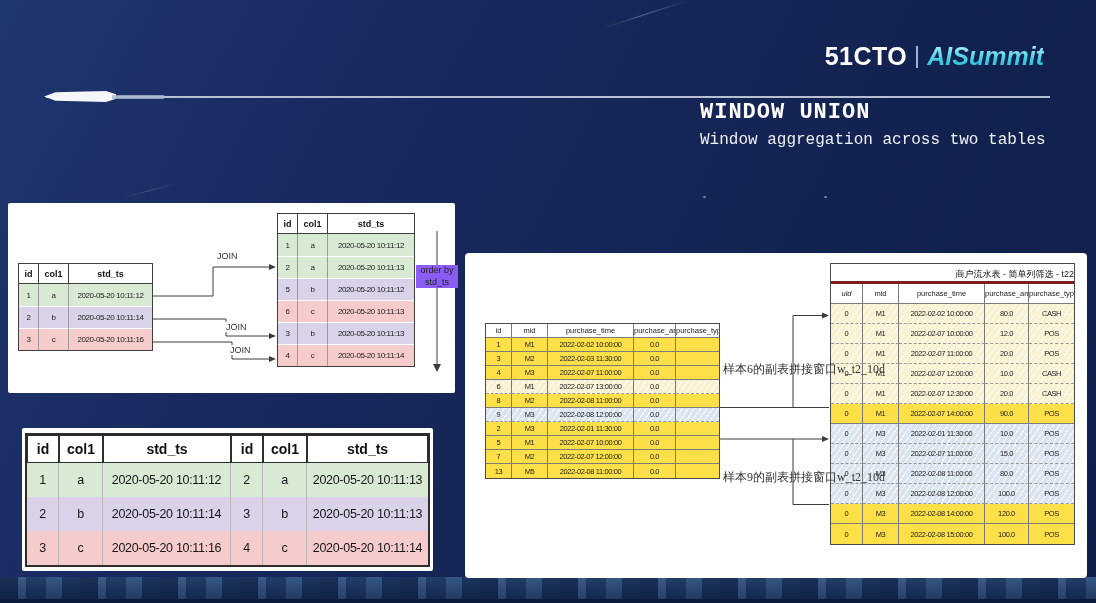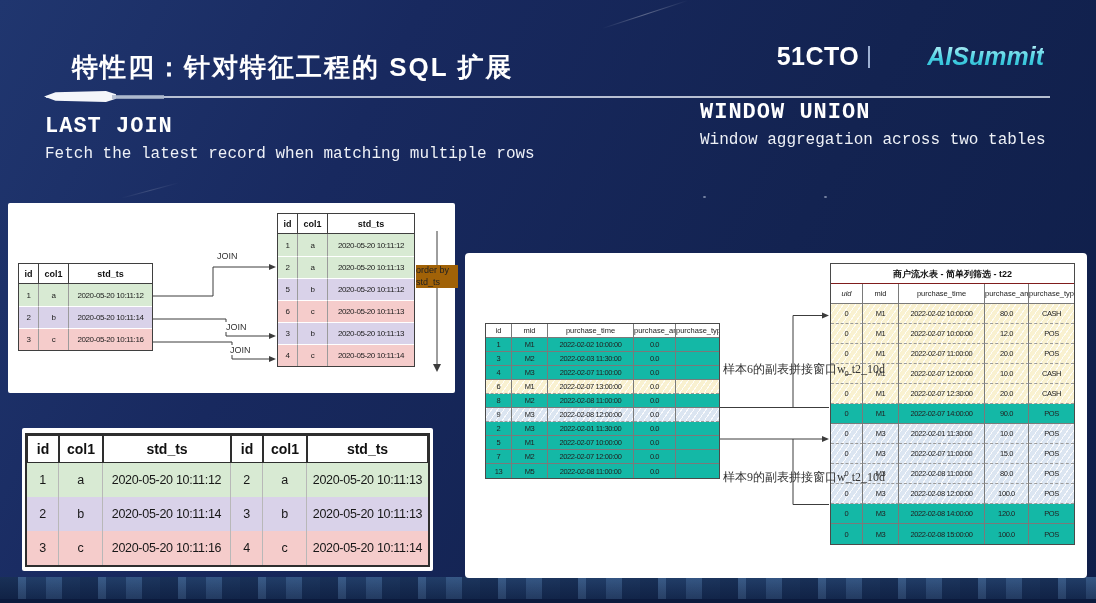--- a/index.html
+++ b/index.html
@@ -27,72 +27,72 @@
   .rule { position:absolute; left:46px; top:96px; width:1004px; height:2px; background:#d4dbe8; opacity:.85; }
   .nib { position:absolute; left:44px; top:91px; width:72px; height:11px; background:#f4f6fa;
     clip-path:polygon(0 50%, 16% 12%, 86% 0, 100% 30%, 100% 70%, 86% 100%, 16% 88%); }
   .nib-tail { position:absolute; left:112px; top:95px; width:52px; height:4px; background:#aab6cc; opacity:.8; }
 
   .logo { position:absolute; top:42px; right:52px; display:flex; align-items:center; gap:9px; }
   .logo-brand { font-size:25px; font-weight:bold; color:#fff; letter-spacing:.5px; }
   .logo-sep { width:2px; height:22px; background:#9db0d2; }
   .logo-product { font-size:25px; font-weight:bold; font-style:italic;
     background:linear-gradient(180deg,#cdf5f9 0%,#49d2e4 55%,#23b5cf 100%);
-    -webkit-background-clip:text; background-clip:text; color:transparent;margin-left:48px; }
+    -webkit-background-clip:text; background-clip:text; color:transparent; }
 
   .sec { position:absolute; color:#fff; }
   .sec-left { left:45px; top:114px; width:520px; }
   .sec-right { left:700px; top:100px; width:392px; }
   .sec h2 { font-family:"Liberation Mono","DejaVu Sans Mono",monospace; font-size:22px; font-weight:bold;
     letter-spacing:1px; color:#fff; }
   .sec p { font-family:"Liberation Mono","DejaVu Sans Mono",monospace; font-size:16px; line-height:1.32;
     color:#eef1f7; margin-top:5px; }
 
   .panel { position:absolute; background:#fff; }
   .panel-lastjoin { left:8px; top:203px; width:447px; height:190px; border-radius:2px; }
   .panel-result { left:22px; top:428px; width:411px; height:143px; border-radius:2px; }
   .panel-wu { left:465px; top:253px; width:622px; height:325px; border-radius:4px; }
 
-  table { border-collapse:separate; border-spacing:0; table-layout:fixed; background:#14b8a6; }
+  table { border-collapse:separate; border-spacing:0; table-layout:fixed; background:#fde047; }
   th, td { text-align:center; vertical-align:middle; padding:0; overflow:hidden; white-space:nowrap; }
 
   
   .mini { position:absolute; border:1px solid #3f3f3f; }
   #srcTable { left:10px; top:60px; width:135px; }
   #joinTable { left:269px; top:10px; width:138px; }
   .mini th { height:20px; font-size:9px; font-weight:bold; color:#111; border-bottom:1px solid #3f3f3f;
     border-right:1px solid #3f3f3f; background:#fff; }
   .mini th:last-child { border-right:none; }
   .mini td { height:22px; font-size:8px; letter-spacing:-0.4px; color:#1c1c1c;
     border-right:1px solid #9b9b9b; border-top:1px solid #fff; }
   .mini td:last-child { border-right:none; }
   .mini tbody tr:first-child td { border-top:none; }
   .mini th:nth-child(1){ width:20px; } .mini th:nth-child(2){ width:30px; }
 
   .join-lbl { position:absolute; font-size:9px; color:#333; background:#fff; padding:0 2px; }
   .j1 { left:207px; top:48px; } .j2 { left:216px; top:119px; } .j3 { left:220px; top:142px; }
   .order-lbl { position:absolute; left:408px; top:62px; width:42px; font-size:9px; line-height:1.3;
-    color:#222; background:#a16207; white-space:normal; }
+    text-align:center; color:#222; background:#8b5cf6; white-space:normal; }
   .conn { position:absolute; left:0; top:0; pointer-events:none; }
 
   
   .result { position:absolute; left:3px; top:5px; width:405px; border:2px solid #2e2e2e; }
   .result th { height:28px; font-size:14px; font-weight:bold; color:#111;
     border:1px solid #2e2e2e; background:#fff; }
   .result td { height:34px; font-size:12.5px; letter-spacing:-0.3px; color:#171717;
     border-right:1px solid #b8b8b8; }
   .result td:last-child { border-right:none; }
   .result th:nth-child(1){width:32px;} .result th:nth-child(2){width:44px;} .result th:nth-child(3){width:128px;}
   .result th:nth-child(4){width:32px;} .result th:nth-child(5){width:44px;}
 
   
   .wu-wrap { position:absolute; background:#fff; border:1px solid #4a4a4a; }
   .t11wrap { left:20px; top:70px; width:235px; }
   .t22wrap { left:365px; top:10px; width:245px; }
-  .wu-title { text-align:center; font-weight:bold; color:#111; border-bottom:1px solid #7f1d1d; background:#fff; }
+  .wu-title { text-align:right; font-weight:normal; color:#111; border-bottom:3px solid #7f1d1d; background:#fff; }
   .t11wrap .wu-title { height:16px; line-height:16px; font-size:8.5px; }
   .t22wrap .wu-title { height:20px; line-height:20px; font-size:9px; }
   .wu-wrap table { width:100%; }
   .wu-wrap th { font-size:7.5px; font-weight:normal; color:#222; border-right:1px solid #7a7a7a;
     border-bottom:1px solid #7a7a7a; background:#fff; }
   .wu-wrap th:last-child { border-right:none; }
   .wu-wrap td { font-size:7.5px; letter-spacing:-0.4px; color:#222; border-right:1px solid #7a7a7a;
     border-bottom:1px solid #7a7a7a; }
   .wu-wrap td:last-child { border-right:none;text-align:center; }
   .wu-wrap tbody tr:last-child td { border-bottom:none; }
@@ -126,29 +126,24 @@
   <span class="dot d1"></span>
   <span class="dot d2"></span>
   <div class="bg-skyline"></div>
 
   <div class="logo">
     <span class="logo-brand">51CTO</span>
     <span class="logo-sep"></span>
     <span class="logo-product">AISummit</span>
   </div>
 
-  <h1 class="page-title">特性四：针对特征工程的 SQL 扩展</h1>
   <div class="rule"></div>
   <div class="nib"></div>
   <div class="nib-tail"></div>
 
-  <div class="sec sec-left">
-    <h2>LAST JOIN</h2>
-    <p>Fetch the latest record when matching multiple rows</p>
-  </div>
   <div class="sec sec-right">
     <h2>WINDOW UNION</h2>
     <p>Window aggregation across two tables</p>
   </div>
 
   <div class="panel panel-lastjoin">
     <svg class="conn" width="447" height="190">
       <path d="M145,93 H205 V64 H261" fill="none" stroke="#3c3c3c" stroke-width="1"></path>
       <polygon points="261,61 268,64 261,67" fill="#3c3c3c"></polygon>
       <path d="M145,116 H218 V133 H261" fill="none" stroke="#3c3c3c" stroke-width="1"></path>

